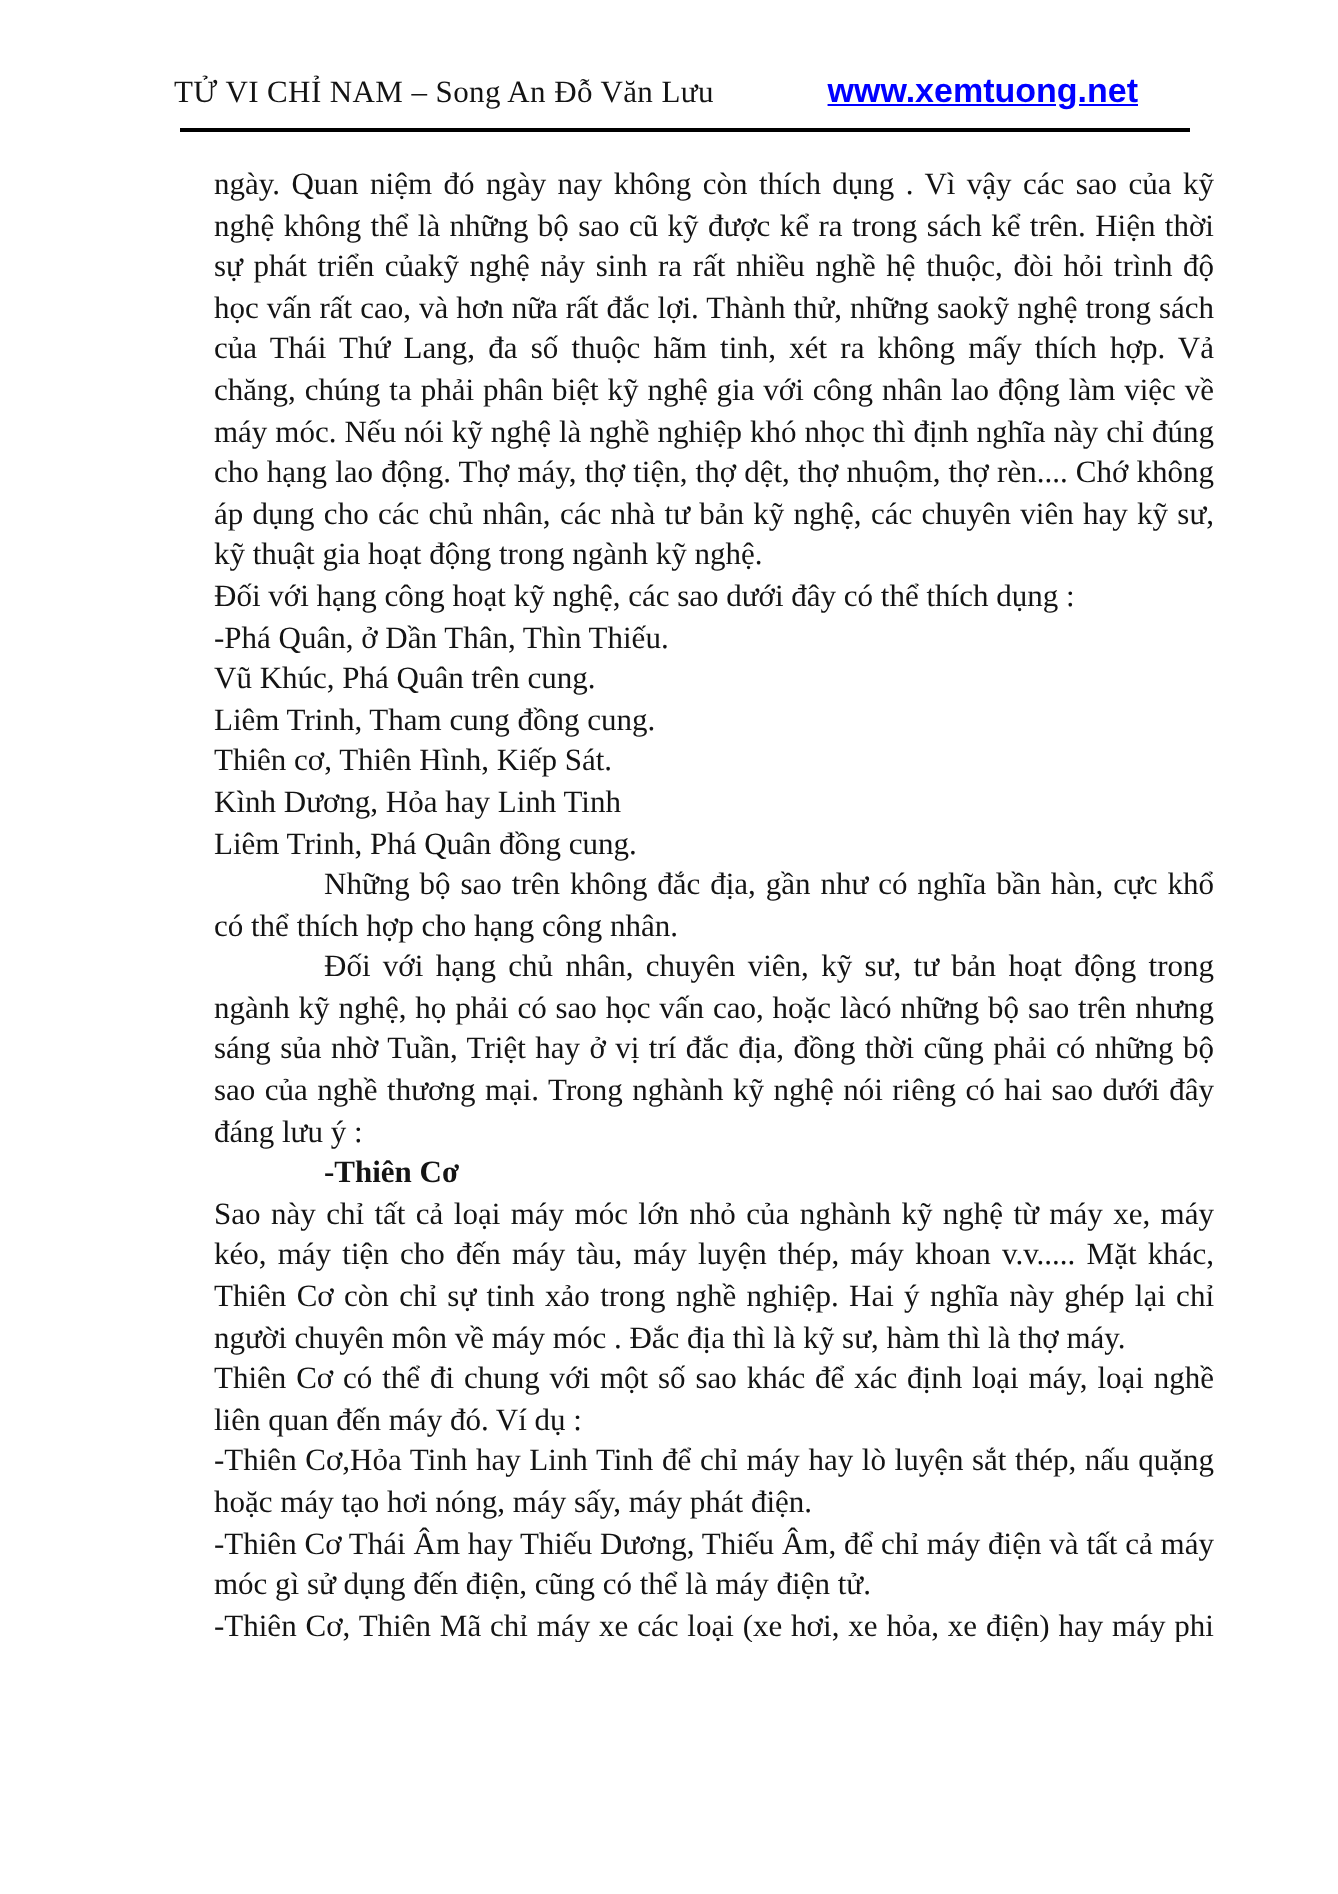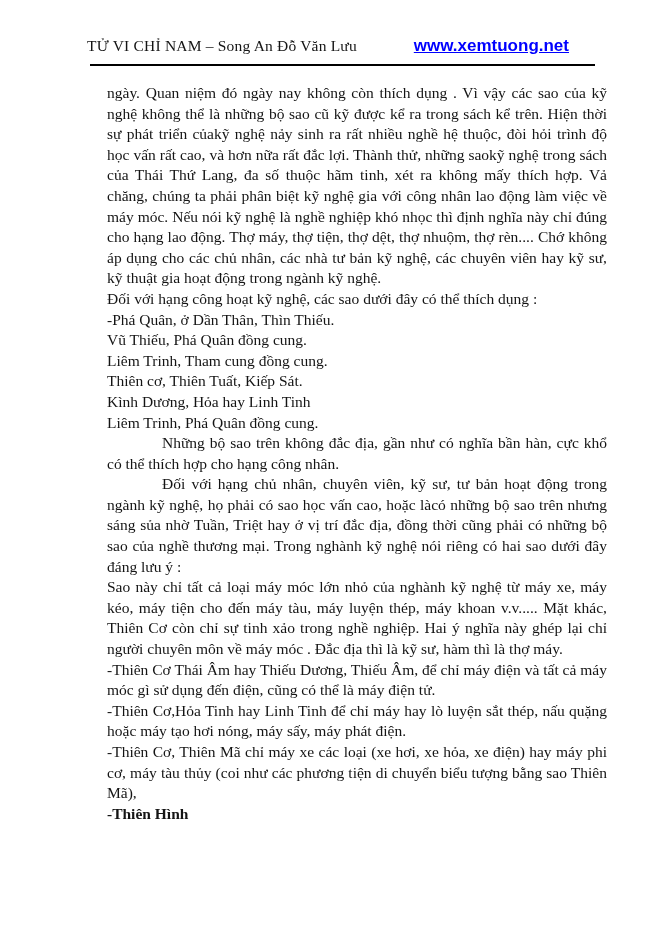--- a/index.html
+++ b/index.html
@@ -78,27 +78,29 @@
     <span class="header-title">TỬ VI CHỈ NAM – Song An Đỗ Văn Lưu</span>
     <a class="header-link">www.xemtuong.net</a>
   </div>
 
   <div class="header-rule"></div>
 
   <div class="doc-body">
     <p>ngày. Quan niệm đó ngày nay không còn thích dụng . Vì vậy các sao của kỹ nghệ không thể là những bộ sao cũ kỹ được kể ra trong sách kể trên. Hiện thời sự phát triển củakỹ nghệ nảy sinh ra rất nhiều nghề hệ thuộc, đòi hỏi trình độ học vấn rất cao, và hơn nữa rất đắc lợi. Thành thử, những saokỹ nghệ trong sách của Thái Thứ Lang, đa số thuộc hãm tinh, xét ra không mấy thích hợp. Vả chăng, chúng ta phải phân biệt kỹ nghệ gia với công nhân lao động làm việc về máy móc. Nếu nói kỹ nghệ là nghề nghiệp khó nhọc thì định nghĩa này chỉ đúng cho hạng lao động. Thợ máy, thợ tiện, thợ dệt, thợ nhuộm, thợ rèn.... Chớ không áp dụng cho các chủ nhân, các nhà tư bản kỹ nghệ, các chuyên viên hay kỹ sư, kỹ thuật gia hoạt động trong ngành kỹ nghệ.</p>
     <p>Đối với hạng công hoạt kỹ nghệ, các sao dưới đây có thể thích dụng :</p>
     <p>-Phá Quân, ở Dần Thân, Thìn Thiếu.</p>
-    <p>Vũ Thiếu, Phá  Quân đồng cung.</p>
+    <p>Vũ Khúc, Phá  Quân trên cung.</p>
     <p>Liêm Trinh, Tham cung đồng cung.</p>
-    <p>Thiên cơ, Thiên Tuất, Kiếp Sát.</p>
+    <p>Thiên cơ, Thiên Hình, Kiếp Sát.</p>
     <p>Kình Dương, Hỏa hay Linh Tinh</p>
     <p>Liêm Trinh, Phá Quân đồng cung.</p>
     <p class="indent">Những  bộ sao trên không đắc địa, gần như có nghĩa  bần hàn, cực khổ có thể thích hợp cho hạng công nhân.</p>
     <p class="indent">Đối với hạng chủ nhân, chuyên viên, kỹ sư, tư bản hoạt động trong ngành kỹ nghệ, họ phải có sao học vấn cao, hoặc làcó những bộ sao trên nhưng sáng sủa nhờ Tuần, Triệt hay ở vị trí đắc địa, đồng thời cũng phải có những bộ sao của nghề thương mại. Trong nghành kỹ nghệ  nói riêng có hai sao dưới đây đáng lưu ý :</p>
+    <p class="indent bold">-Thiên Cơ</p>
     <p>Sao này chỉ tất cả loại máy móc lớn nhỏ của nghành kỹ nghệ từ máy xe, máy kéo, máy tiện cho đến máy tàu, máy luyện thép, máy khoan v.v..... Mặt khác, Thiên Cơ còn chỉ sự tinh xảo trong nghề nghiệp. Hai ý nghĩa này ghép lại chỉ người chuyên môn về máy móc . Đắc địa thì là kỹ sư, hàm thì là thợ máy.</p>
+    <p>Thiên Cơ có thể đi chung với một số sao khác để xác định loại máy, loại nghề liên quan đến máy đó. Ví dụ :</p>
+    <p>-Thiên Cơ,Hỏa Tinh hay Linh Tinh để chỉ máy hay lò luyện sắt thép, nấu quặng hoặc máy tạo hơi nóng, máy sấy, máy phát điện.</p>
     <p>-Thiên Cơ Thái Âm hay Thiếu Dương, Thiếu Âm, để chỉ máy điện và tất cả máy móc gì sử dụng đến điện, cũng có thể là máy điện tử.</p>
-    <p>-Thiên Cơ,Hỏa Tinh hay Linh Tinh để chỉ máy hay lò luyện sắt thép, nấu quặng hoặc máy tạo hơi nóng, máy sấy, máy phát điện.</p>
     <p>-Thiên Cơ, Thiên Mã  chỉ máy xe các loại (xe hơi, xe hỏa, xe điện) hay máy phi cơ, máy tàu thủy (coi như các phương tiện di chuyển biểu tượng bằng sao Thiên Mã),</p>
     <p class="bold">-Thiên Hình</p>
   </div>
 
 </div>
 
 </body></html>

